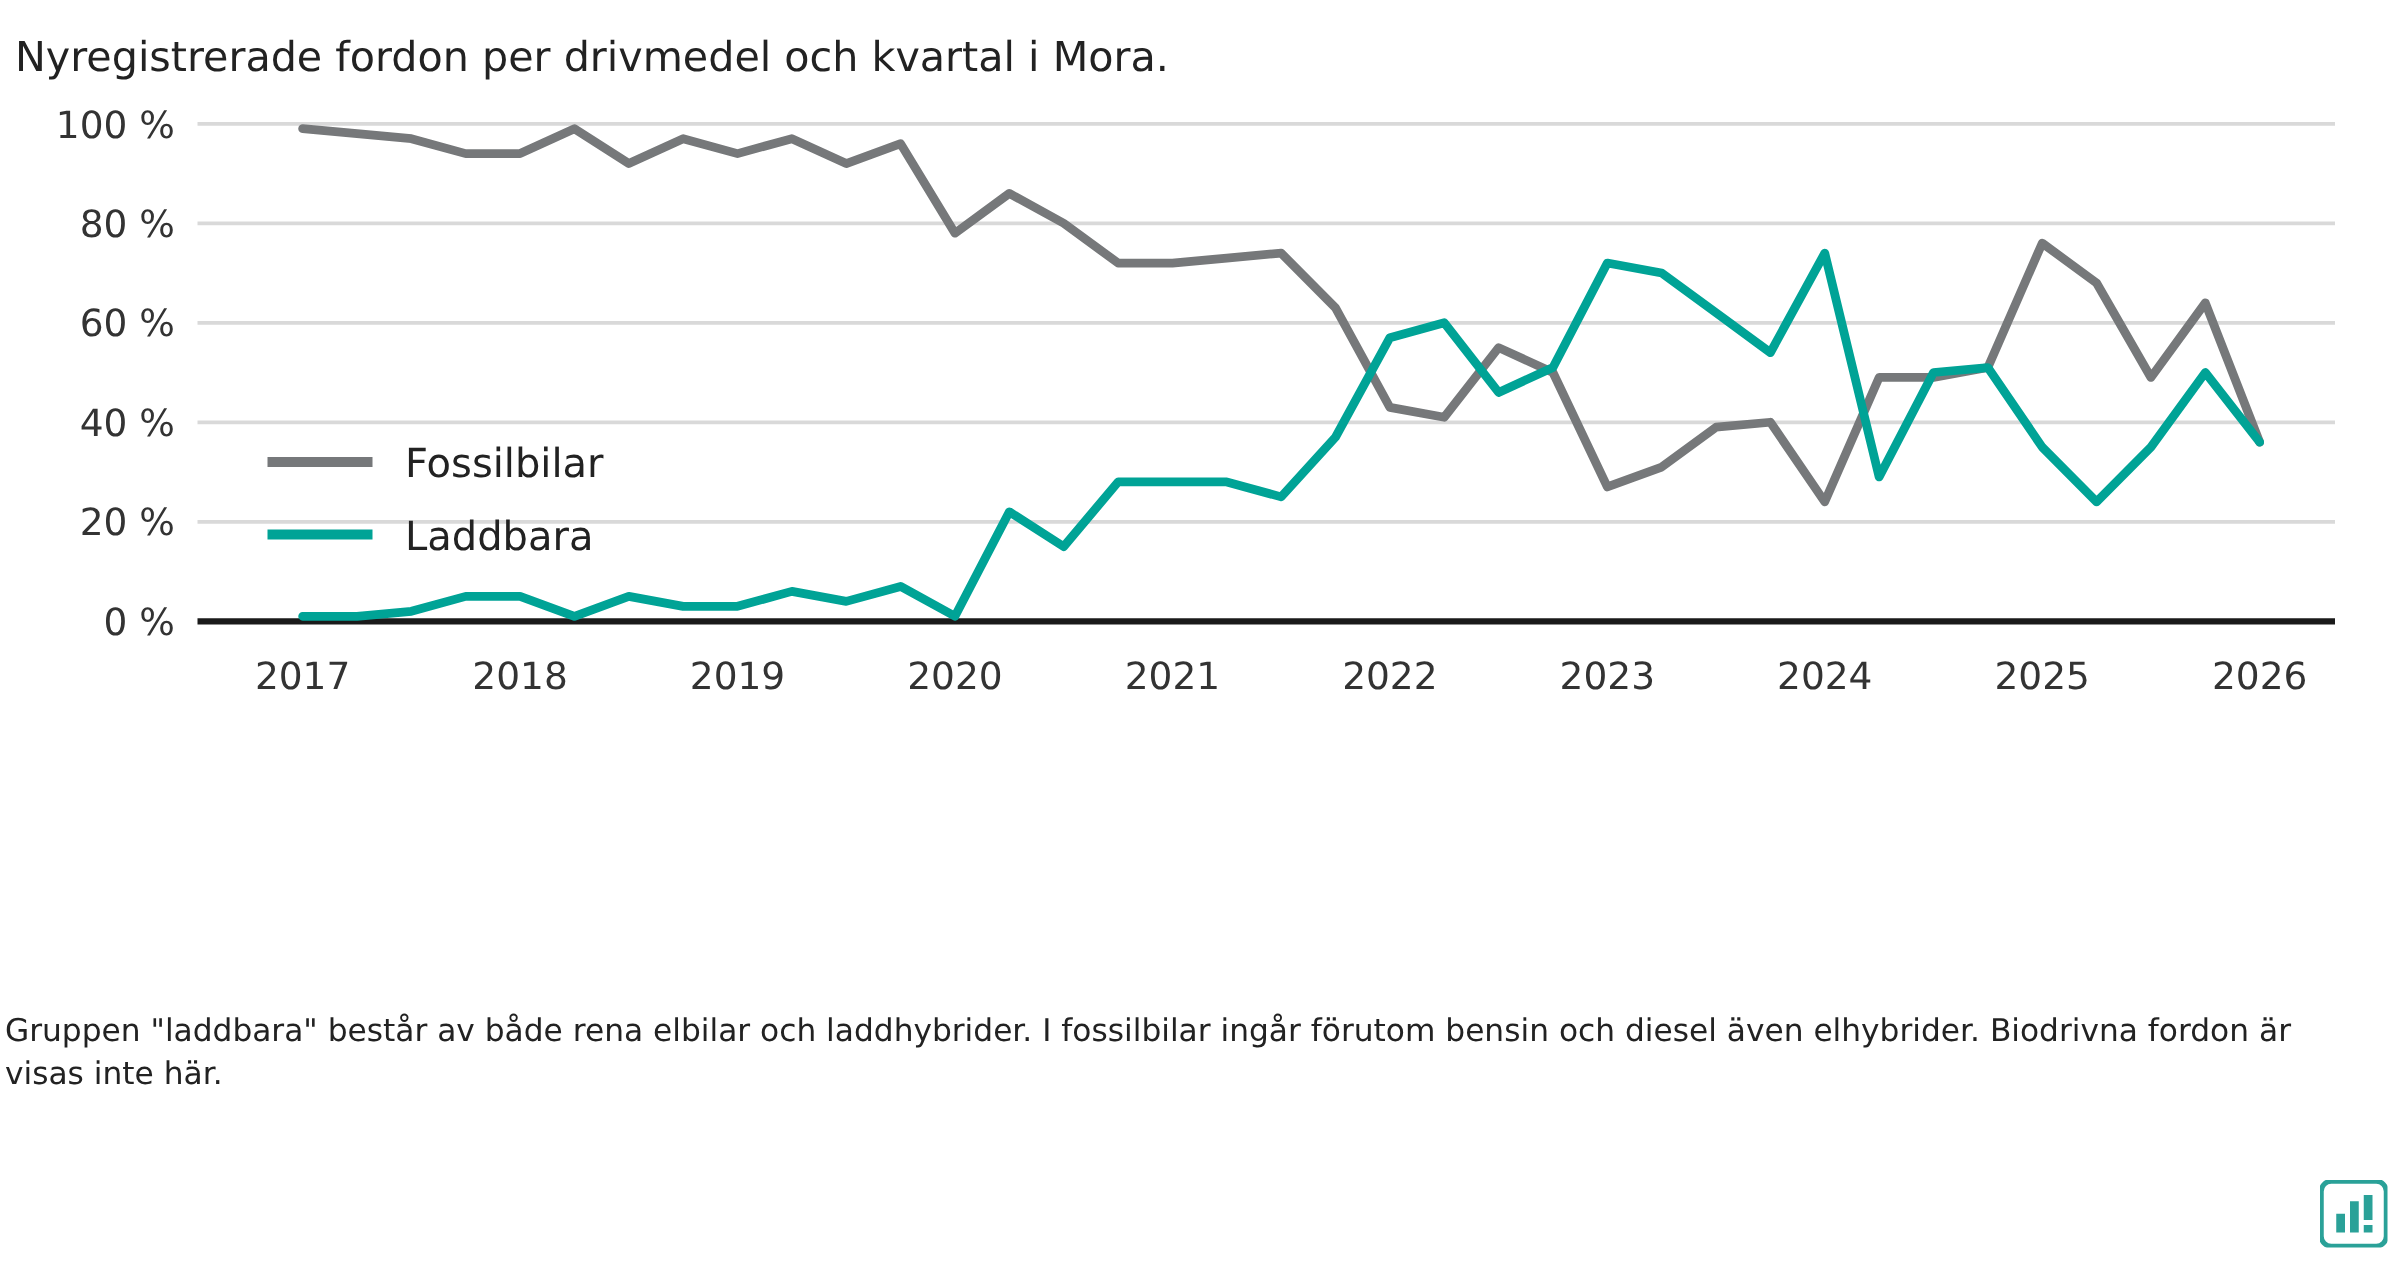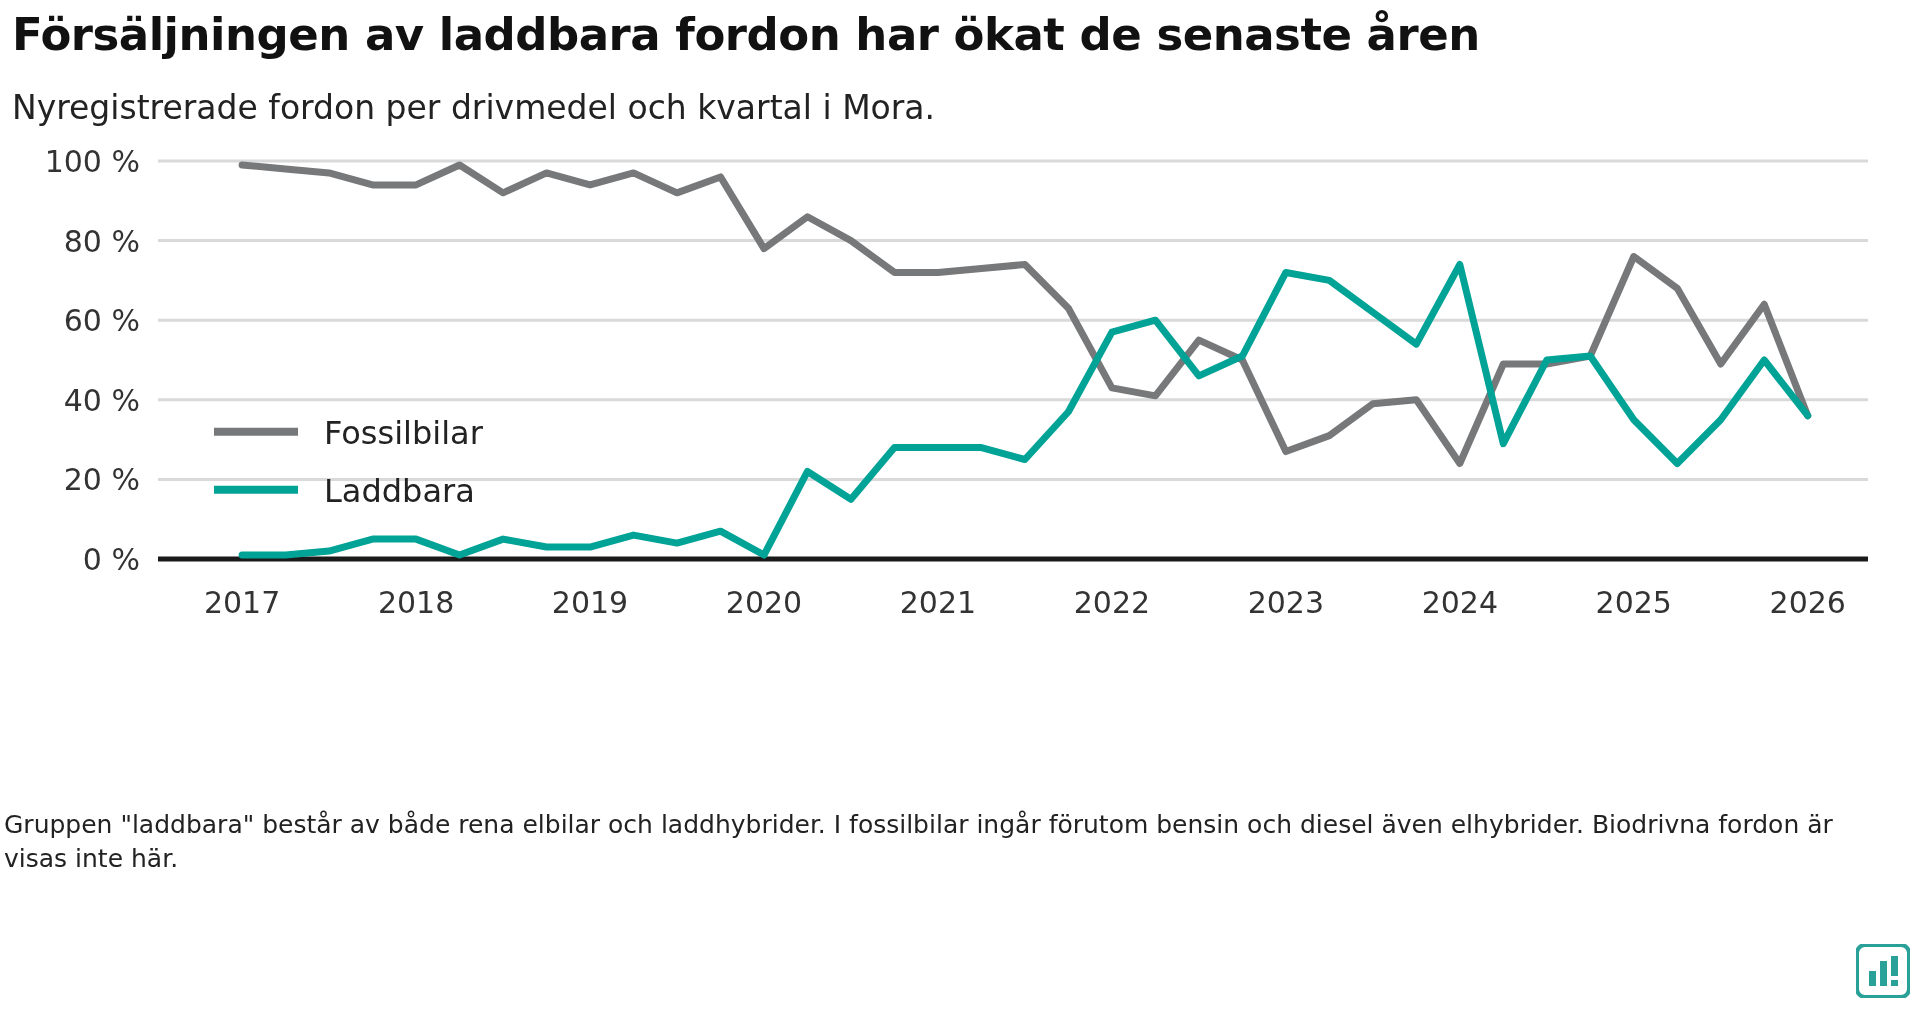--- a/index.html
+++ b/index.html
@@ -84,21 +84,20 @@
     font-weight: bold;
     color: #0f2b33;
     letter-spacing: -0.5px;
   }
 </style>
 </head>
 <body>
 
 <div class="page">
 
-  <div class="title">Försäljningen av laddbara fordon har ökat de senaste åren</div>
   <div class="subtitle">Nyregistrerade fordon per drivmedel och kvartal i Mora.</div>
 
   <div class="chart-wrap">
     <svg class="chart" id="chart-svg" width="1900" height="530" viewBox="0 0 1900 530">
         <text x="132" y="431" class="axis-label ytick">0 %</text>
         <line x1="150" x2="1860" y1="340.40000000000003" y2="340.40000000000003" stroke="#d9d9d9" stroke-width="3"></line>
         <text x="132" y="351.40000000000003" class="axis-label ytick">20 %</text>
         <line x1="150" x2="1860" y1="260.79999999999995" y2="260.79999999999995" stroke="#d9d9d9" stroke-width="3"></line>
         <text x="132" y="271.79999999999995" class="axis-label ytick">40 %</text>
         <line x1="150" x2="1860" y1="181.20000000000002" y2="181.20000000000002" stroke="#d9d9d9" stroke-width="3"></line>

